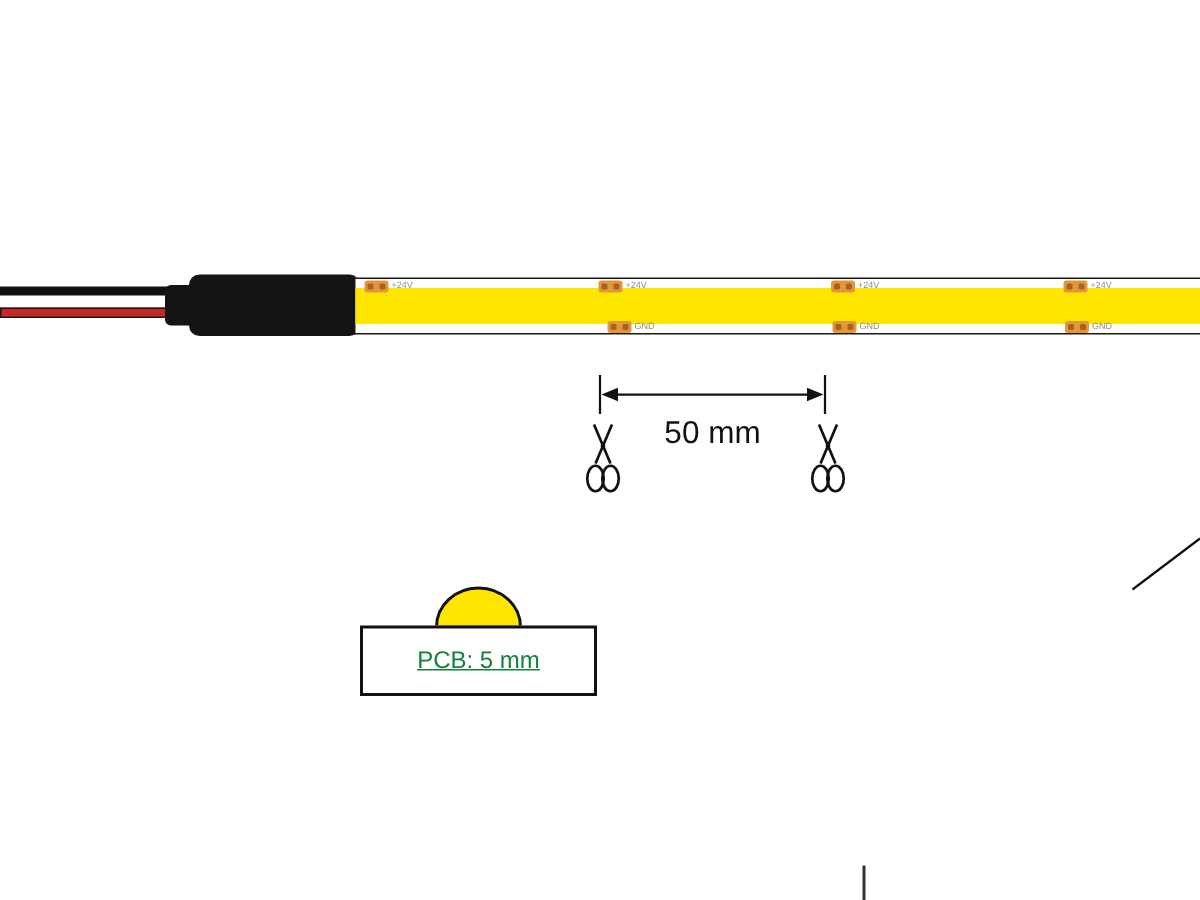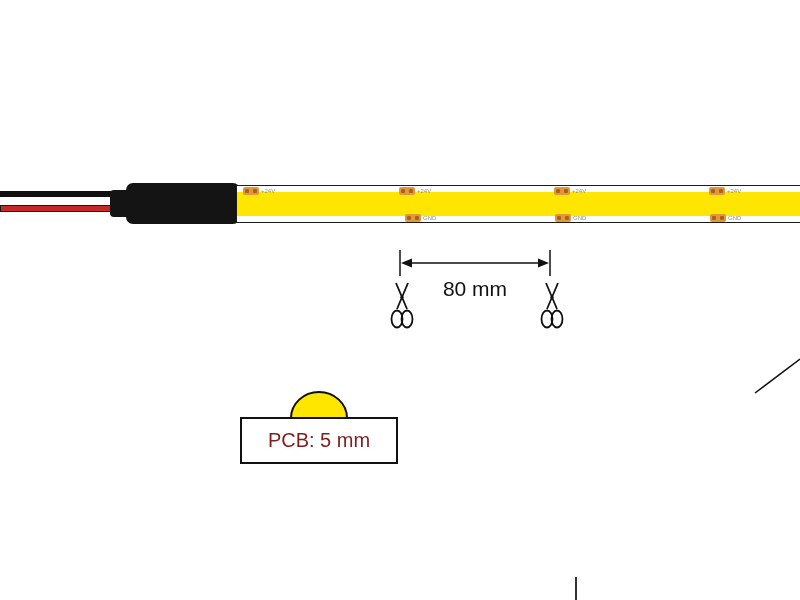--- a/index.html
+++ b/index.html
@@ -30,21 +30,21 @@
   .dim-svg{position:absolute;left:397px;top:250px;}
   .dim-label{position:absolute;left:397px;top:277px;width:156px;text-align:center;font-size:21px;color:#111;}
   .scissors{position:absolute;}
   .scissors.left{left:387px;top:281px;}
   .scissors.right{left:537px;top:281px;}
   
   .chip-note{position:absolute;left:442px;top:379px;font-size:22px;color:#111;white-space:nowrap;}
   .leader-svg{position:absolute;left:752px;top:357px;}
   
   .xsec-rect{position:absolute;left:240px;top:417px;width:158px;height:47px;background:#fff;border:2px solid #111;box-sizing:border-box;display:flex;align-items:center;justify-content:center;}
-  .xsec-label{font-size:20px;color:#7f1d1d;}
+  .xsec-label{font-size:16px;color:#15803d;text-decoration:underline;}
   .dome-svg{position:absolute;left:289px;top:390px;}
   
   .partial-line{position:absolute;left:575px;top:577px;width:2px;height:23px;background:#333;}
 </style>
 </head>
 <body>
 
 <div class="canvas">
 
   <div class="wire wire-black"></div>
@@ -87,21 +87,21 @@
     <span class="pad-label">GND</span>
   </div>
 
   <svg class="dim-svg" width="156" height="26">
     <line x1="3" y1="0" x2="3" y2="26" stroke="#111" stroke-width="1.5"></line>
     <line x1="153" y1="0" x2="153" y2="26" stroke="#111" stroke-width="1.5"></line>
     <line x1="12" y1="13" x2="144" y2="13" stroke="#111" stroke-width="1.5"></line>
     <polygon points="4,13 15,8.5 15,17.5" fill="#111"></polygon>
     <polygon points="152,13 141,8.5 141,17.5" fill="#111"></polygon>
   </svg>
-  <div class="dim-label">80 mm</div>
+  <div class="dim-label">50 mm</div>
 
   <svg class="scissors left" width="30" height="50">
     <line x1="9" y1="2" x2="20" y2="28" stroke="#111" stroke-width="1.8"></line>
     <line x1="21" y1="2" x2="10" y2="28" stroke="#111" stroke-width="1.8"></line>
     <circle cx="15" cy="16.2" r="1.6" fill="#111"></circle>
     <ellipse cx="10" cy="38" rx="5.5" ry="8.5" fill="none" stroke="#111" stroke-width="1.8"></ellipse>
     <ellipse cx="20" cy="38" rx="5.5" ry="8.5" fill="none" stroke="#111" stroke-width="1.8"></ellipse>
   </svg>
   <svg class="scissors right" width="30" height="50">
     <line x1="9" y1="2" x2="20" y2="28" stroke="#111" stroke-width="1.8"></line>

